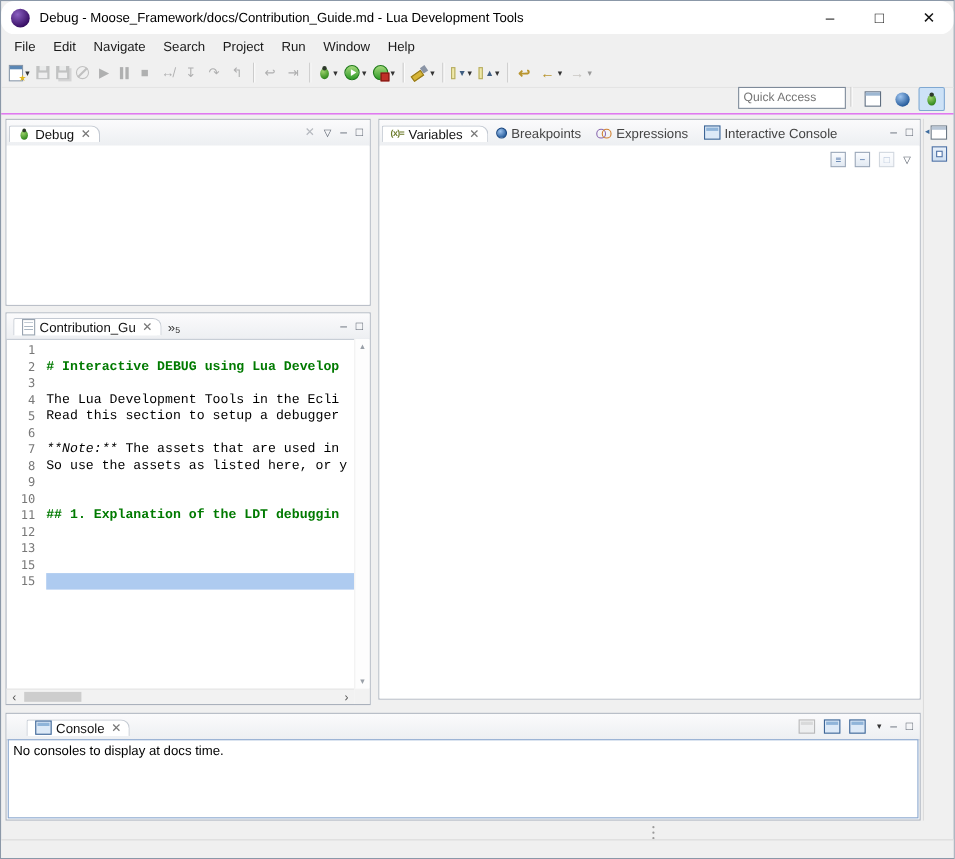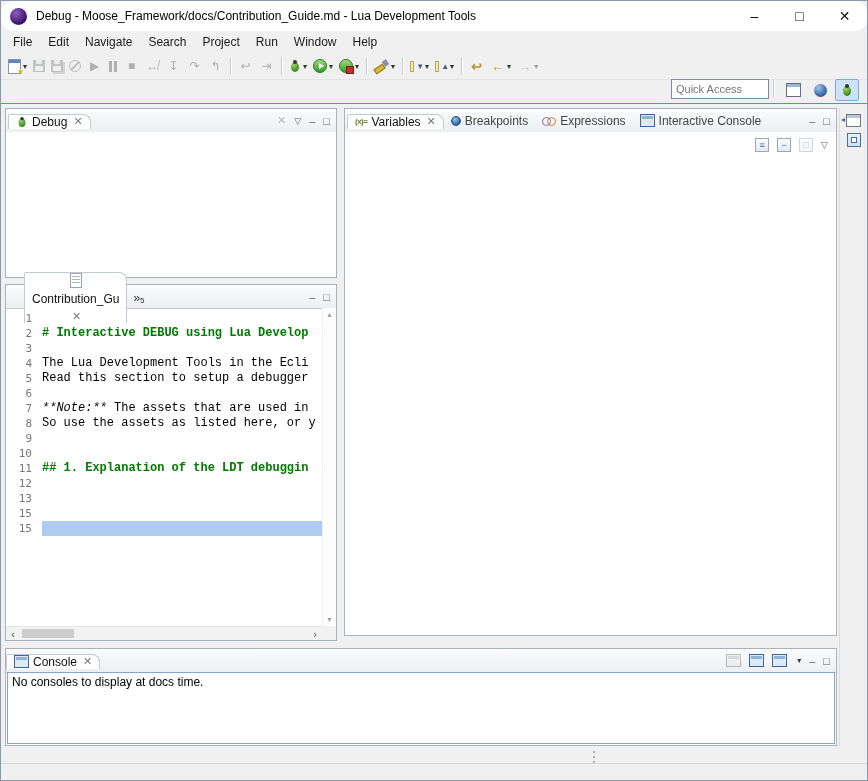--- a/index.html
+++ b/index.html
@@ -262,21 +262,21 @@
         <span class="vm">▽</span>
         <span class="mi">–</span>
         <span class="mi">□</span>
       </div>
     </div>
     <div class="panel-body"></div>
   </div>
 
   <div class="panel" style="left:4px;top:283px;width:332px;height:357px;">
     <div class="tabbar">
-      <div class="tab sel" style="margin-left:18px;flex-direction:column;">
+      <div class="tab sel" style="margin-left:6px;">
         <span class="ic ic-file"></span>
         <span>Contribution_Gu</span>
         <span class="x">✕</span>
       </div>
       <div class="ovf-tab">
         <span>»</span>
         <span class="ovf-count">5</span>
       </div>
       <div class="panel-icons">
         <span class="mi">–</span>
@@ -344,21 +344,21 @@
       <span class="ic-box">≡</span>
       <span class="ic-box">−</span>
       <span class="ic-box dis">□</span>
       <span class="vm">▽</span>
     </div>
     <div class="vars-content"></div>
   </div>
 
   <div class="panel" style="left:4px;top:647px;width:832px;height:98px;">
     <div class="tabbar">
-      <div class="tab sel" style="margin-left:0;">
+      <div class="tab sel" style="margin-left:18px;">
         <span class="ic ic-monitor"></span>
         <span>Console</span>
         <span class="x">✕</span>
       </div>
       <div class="panel-icons">
         <span class="ic ic-monitor" style="opacity:.4;filter:grayscale(1);"></span>
         <span class="ic ic-monitor"></span>
         <span class="ic ic-monitor"></span>
         <span class="dd">▾</span>
         <span class="mi">–</span>

